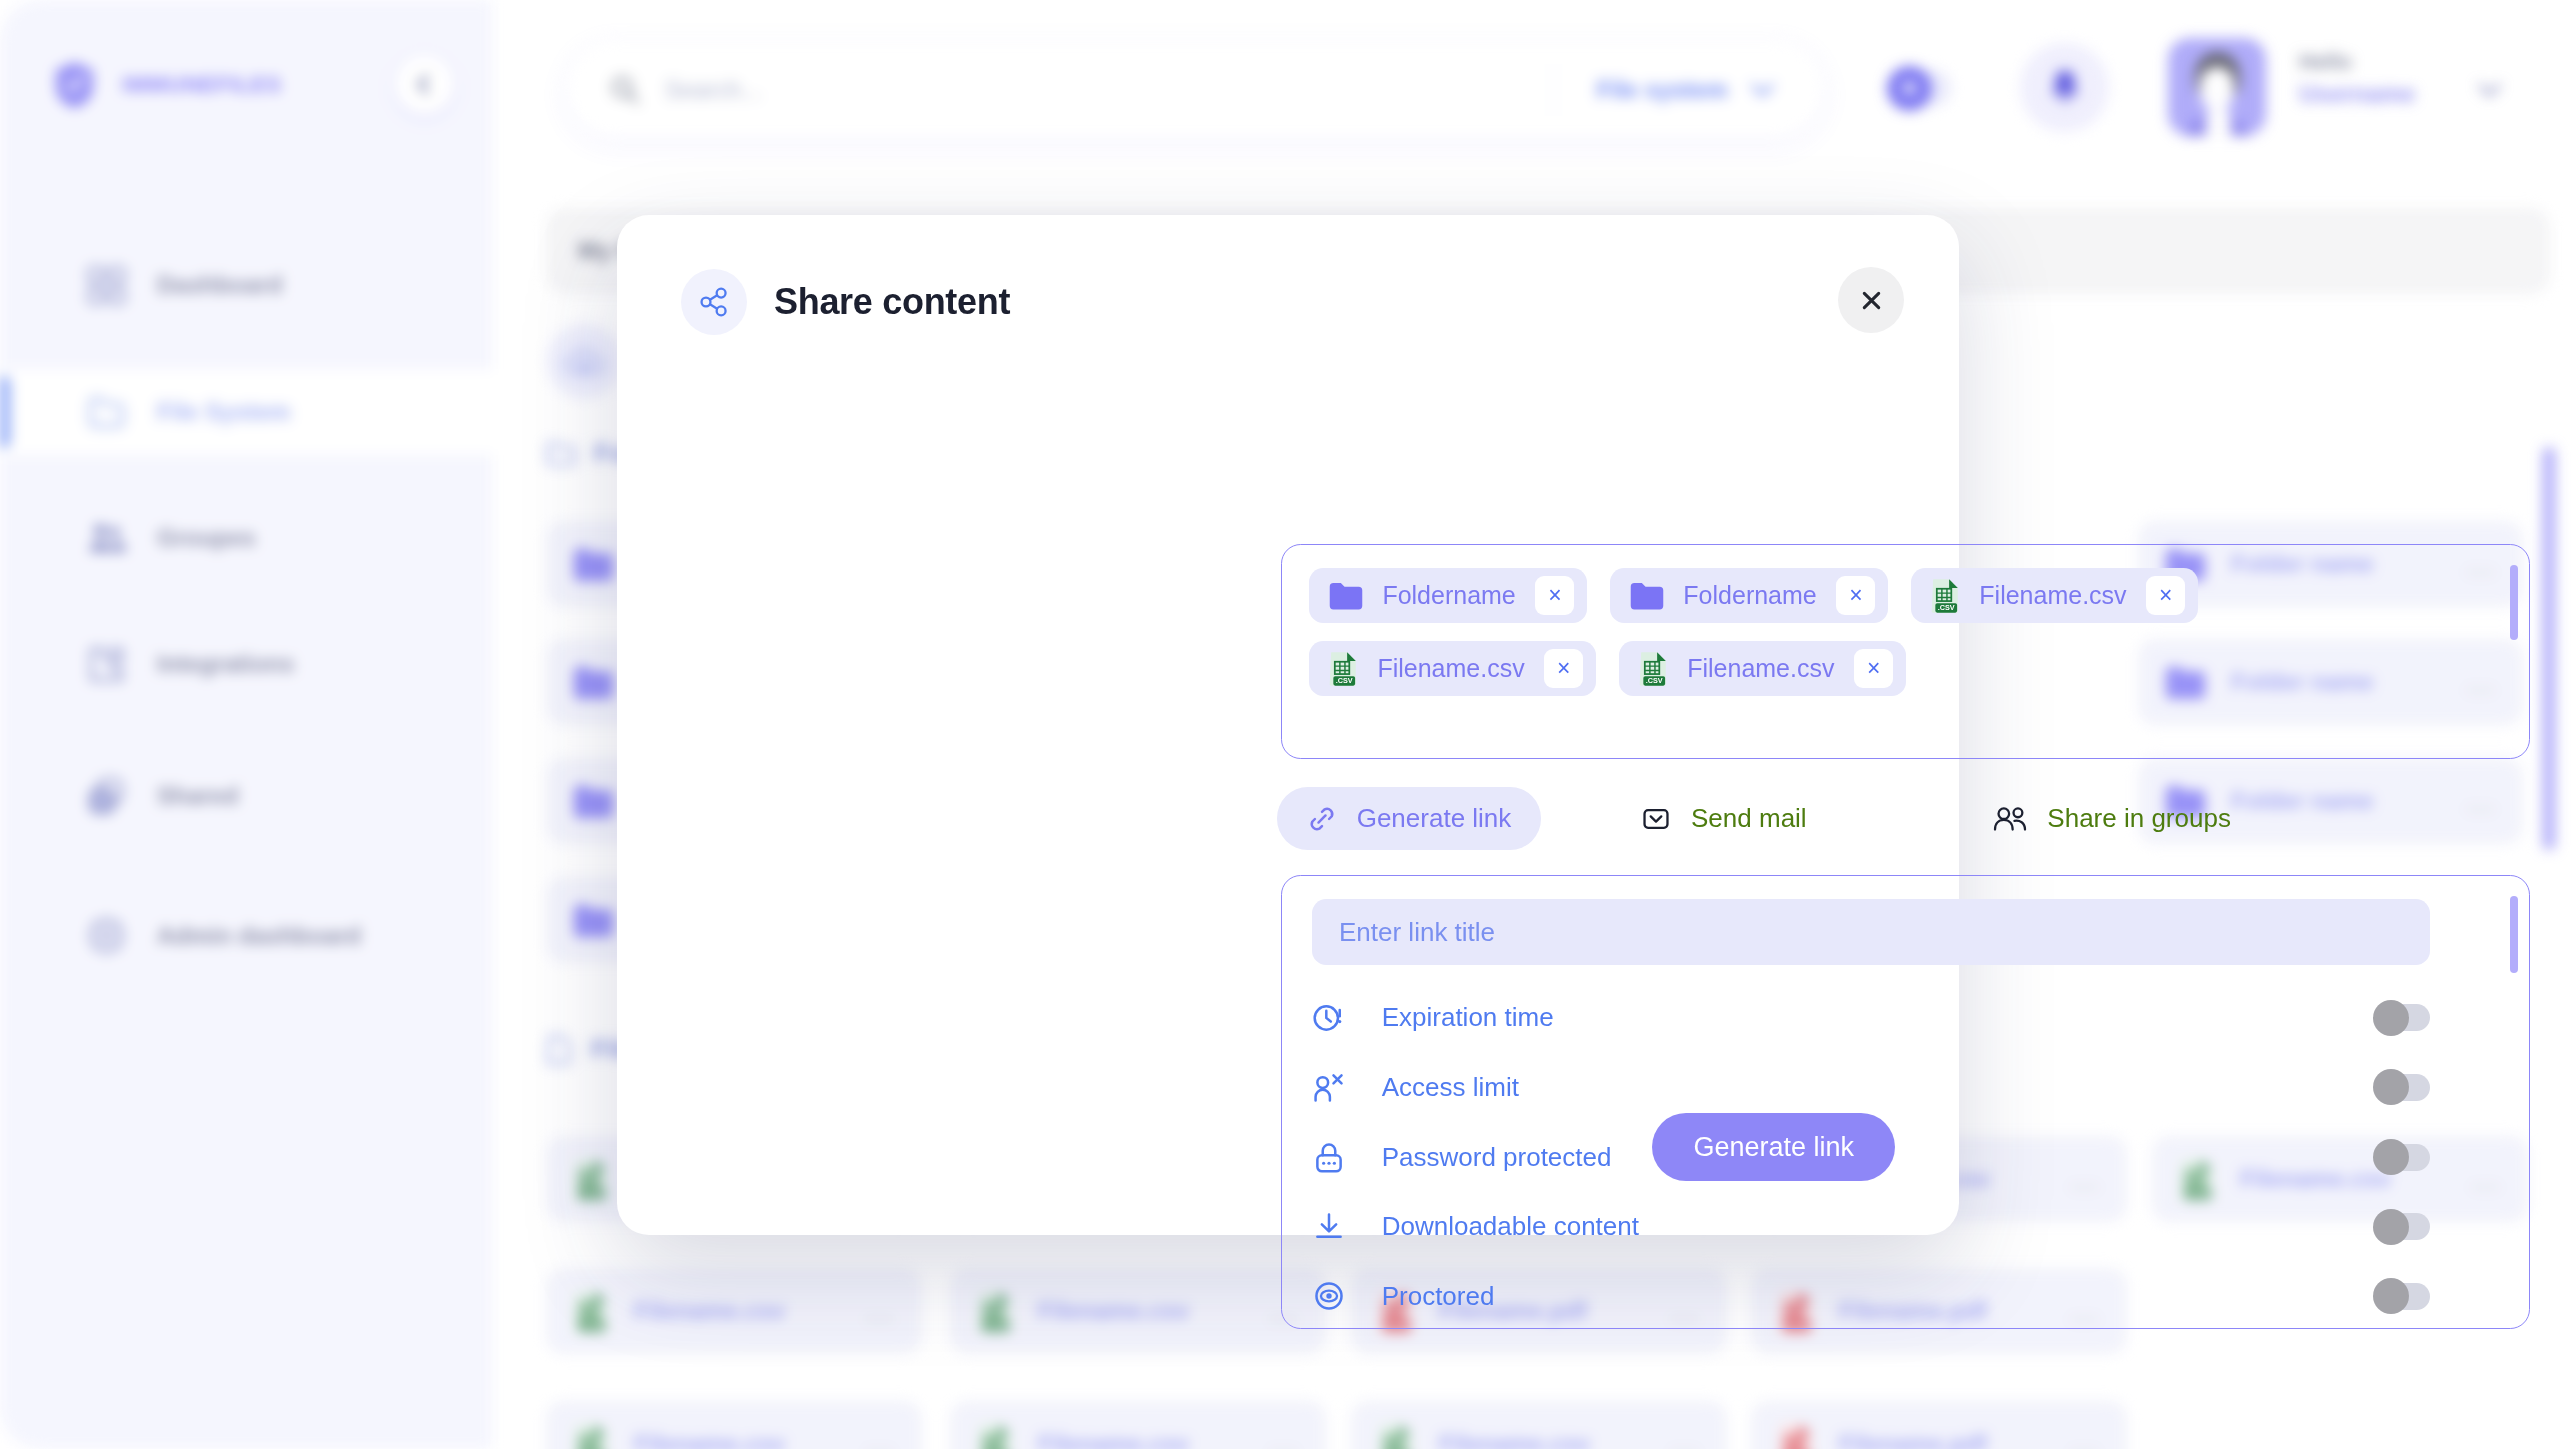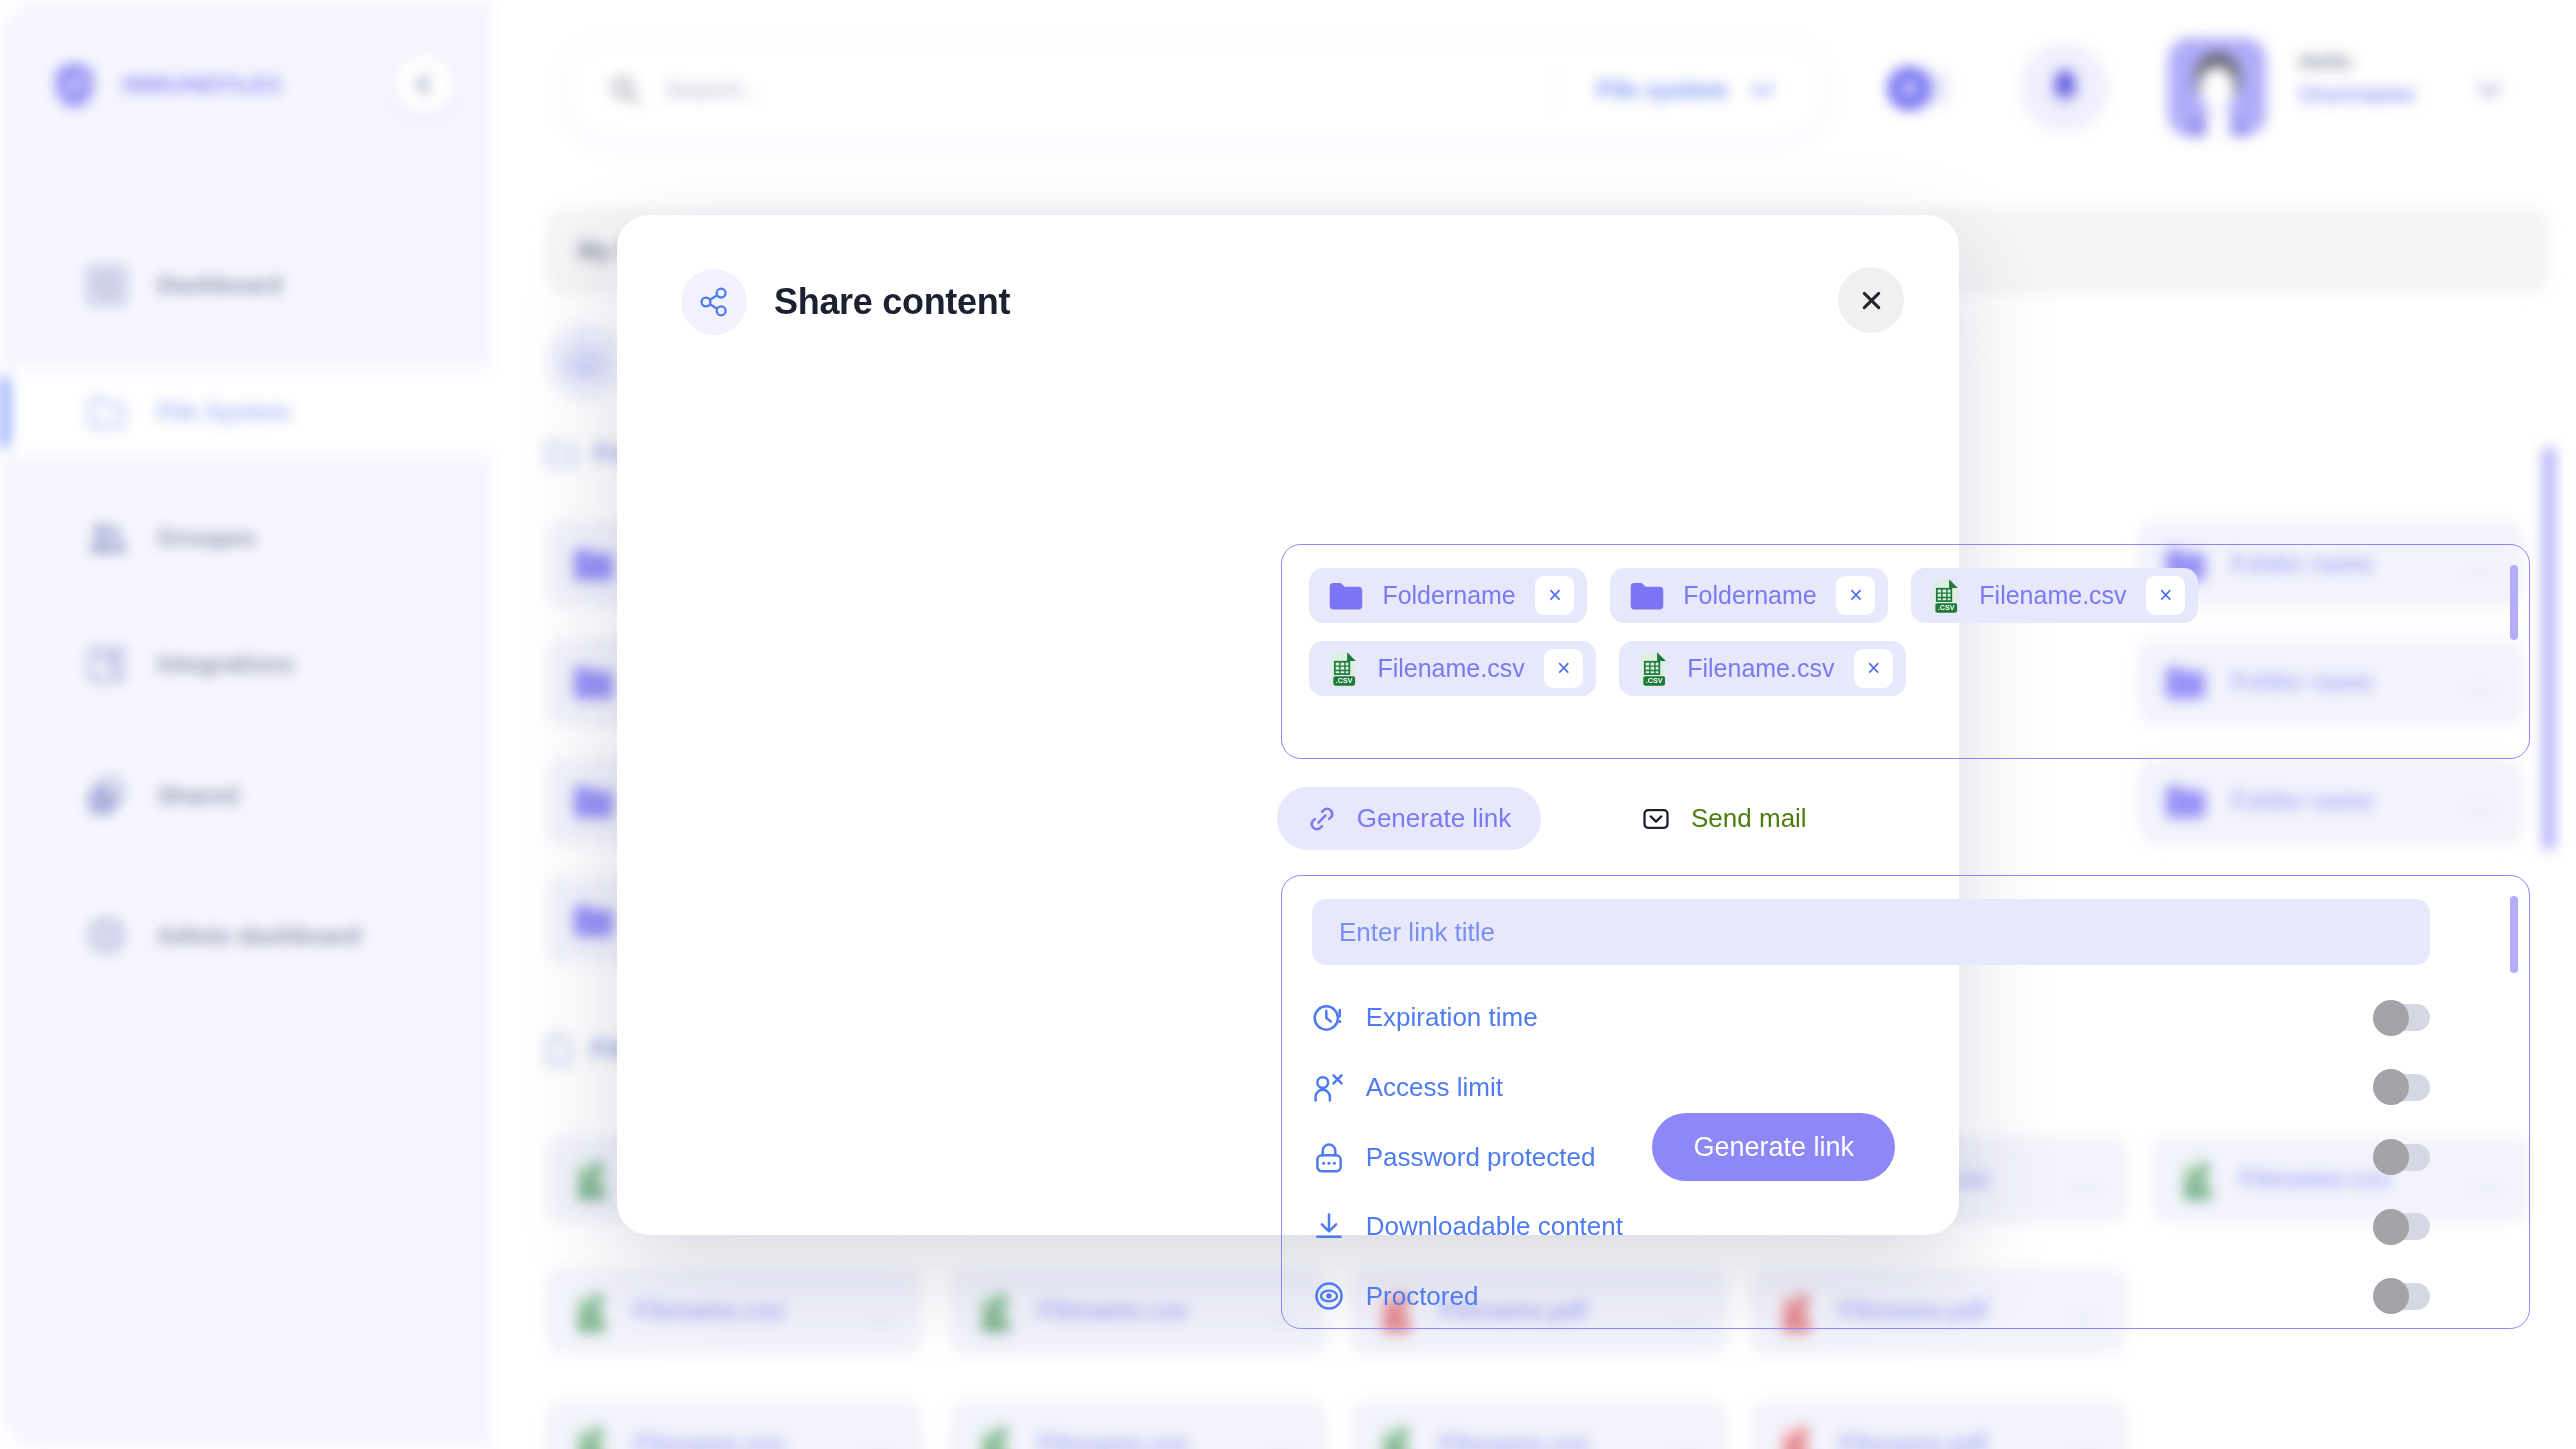--- a/index.html
+++ b/index.html
@@ -231,21 +231,21 @@
   #link-title-input {
     width: 1118px; height: 66px; border-radius: 14.3px; background: #e7e8fb;
     display: flex; align-items: center; padding-left: 27px;
     font-size: 26px; color: #7a90f0;
   }
   #options-scroll {
     position: absolute; right: 10.7px; top: 19.7px;
     width: 8px; height: 77px; border-radius: 4.5px; background: #b3adfb;
   }
   .opt-row {
-    display: flex; align-items: center; width: 1118px; height: 59px; margin-top: 10.7px;
+    display: flex; align-items: center; width: 1118px; height: 59px; margin-top: 10.7px; gap: 16px;
   }
   .opt-row .opt-ico { width: 34px; height: 34px; flex: none; }
   .opt-row .opt-label {
     margin-left: 19.7px; font-size: 26px; color: #4f7bf0; flex: 1; white-space: nowrap;
   }
   .toggle {
     width: 55px; height: 27px; border-radius: 13.4px; background: #d5d7e2;
     position: relative; flex: none;
   }
   .toggle::after {
@@ -750,20 +750,29 @@
         <div style="width: 70px;"></div>
         <div class="tab">
           <svg viewBox="0 0 34 34" width="30" height="30">
             <rect x="4" y="7" width="26" height="20" rx="4" fill="none" stroke="#1c2030" stroke-width="2.6"></rect>
             <path d="M11 14 l6 6 l6 -6" fill="none" stroke="#1c2030" stroke-width="2.6" stroke-linecap="round" stroke-linejoin="round"></path>
           </svg>
           <span class="tab-label">Send mail</span>
         </div>
         <div style="width: 61px;"></div>
         <div style="width: 64px;"></div>
+        <div class="tab">
+          <svg viewBox="0 0 40 34" width="36" height="30">
+            <circle cx="13" cy="11" r="6" fill="none" stroke="#1c2030" stroke-width="2.6"></circle>
+            <path d="M3 29 c0 -7 4 -11 10 -11 s10 4 10 11" fill="none" stroke="#1c2030" stroke-width="2.6" stroke-linecap="round"></path>
+            <circle cx="29" cy="10" r="5" fill="none" stroke="#1c2030" stroke-width="2.6"></circle>
+            <path d="M25 19 c6 -1 12 2 12 10" fill="none" stroke="#1c2030" stroke-width="2.6" stroke-linecap="round"></path>
+          </svg>
+          <span class="tab-label">Share in groups</span>
+        </div>
       </div>
 
     <div id="options-panel">
       <div id="link-title-input">Enter link title</div>
       <div id="options-scroll"></div>
       <div id="opt-first-gap"></div>
       <div id="options-list">
           <div class="opt-row">
             <svg viewBox="0 0 38 38" class="opt-ico">
               <circle cx="16" cy="19" r="13" fill="none" stroke="#4f7bf0" stroke-width="2.8"></circle>

